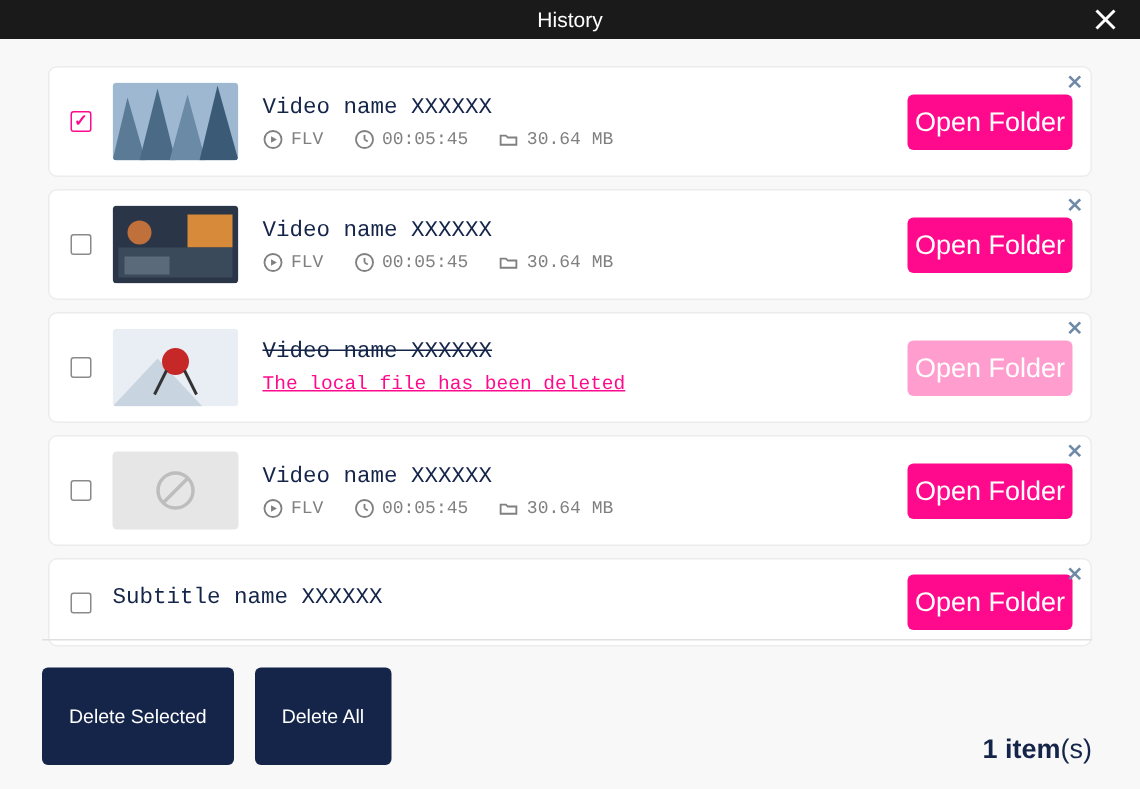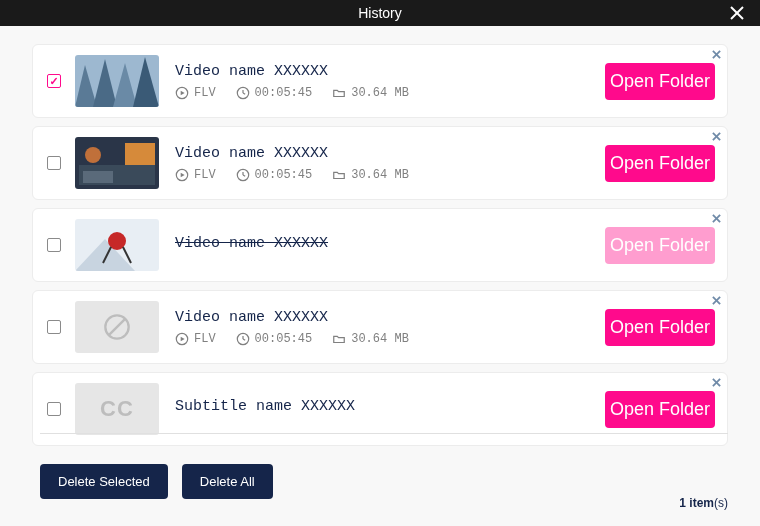--- a/index.html
+++ b/index.html
@@ -125,40 +125,39 @@
     right: 6px;
     width: 10px; height: 10px;
     cursor: pointer;
     display: flex; align-items: center; justify-content: center;
   }
   .row-close svg { width: 9px; height: 9px; stroke: #6f8aa8; stroke-width: 2; }
 
   .footer {
     position: absolute;
     bottom: 16px;
-    left: 40px;
+    left: 28px;
     right: 32px;
     border-top: 1px solid #e0e0e0;
     padding-top: 18px;
     display: flex;
-    align-items: center;
   }
   .action-btn {
     background: #15254a;
     color: #fff;
     border: none;
     border-radius: 4px;
     padding: 10px 18px;
     font-size: 13px;
     cursor: pointer;
     margin-right: 14px;
   }
   .footer-count {
     margin-left: auto;
-    font-size: 12px;
+    font-size: 18px;
     color: #15254a;
     margin-top: 44px;
   }
   .footer-count b { font-weight: 700; }
 </style>
 </head>
 <body>
 
 <div class="header">
   <span class="header-title">History</span>
@@ -270,20 +269,21 @@
       <svg viewBox="0 0 84 52" preserveAspectRatio="none">
         <rect width="84" height="52" fill="#e8eef4"></rect>
         <polygon points="0,52 30,20 60,52" fill="#c8d4e0"></polygon>
         <circle cx="42" cy="22" r="9" fill="#c62828"></circle>
         <line x1="36" y1="28" x2="28" y2="44" stroke="#333" stroke-width="2"></line>
         <line x1="48" y1="28" x2="56" y2="44" stroke="#333" stroke-width="2"></line>
       </svg>
     </div>
     <div class="info">
       <div class="title strike">Video name XXXXXX</div>
+      <a class="deleted-msg">The local file has been deleted</a>
     </div>
     <button class="open-btn disabled">Open Folder</button>
     <div class="row-close">
       <svg viewBox="0 0 10 10">
           <line x1="1" y1="1" x2="9" y2="9"></line>
           <line x1="9" y1="1" x2="1" y2="9"></line>
         </svg>
     </div>
   </div>
 
@@ -325,23 +325,20 @@
     <div class="row-close">
       <svg viewBox="0 0 10 10">
           <line x1="1" y1="1" x2="9" y2="9"></line>
           <line x1="9" y1="1" x2="1" y2="9"></line>
         </svg>
     </div>
   </div>
 
   <div class="row">
     <div class="checkbox"></div>
-    <div class="thumb thumb-ph cc">
-      <span>CC</span>
-    </div>
     <div class="info">
       <div class="title">Subtitle name XXXXXX</div>
     </div>
     <button class="open-btn">Open Folder</button>
     <div class="row-close">
       <svg viewBox="0 0 10 10">
           <line x1="1" y1="1" x2="9" y2="9"></line>
           <line x1="9" y1="1" x2="1" y2="9"></line>
         </svg>
     </div>

